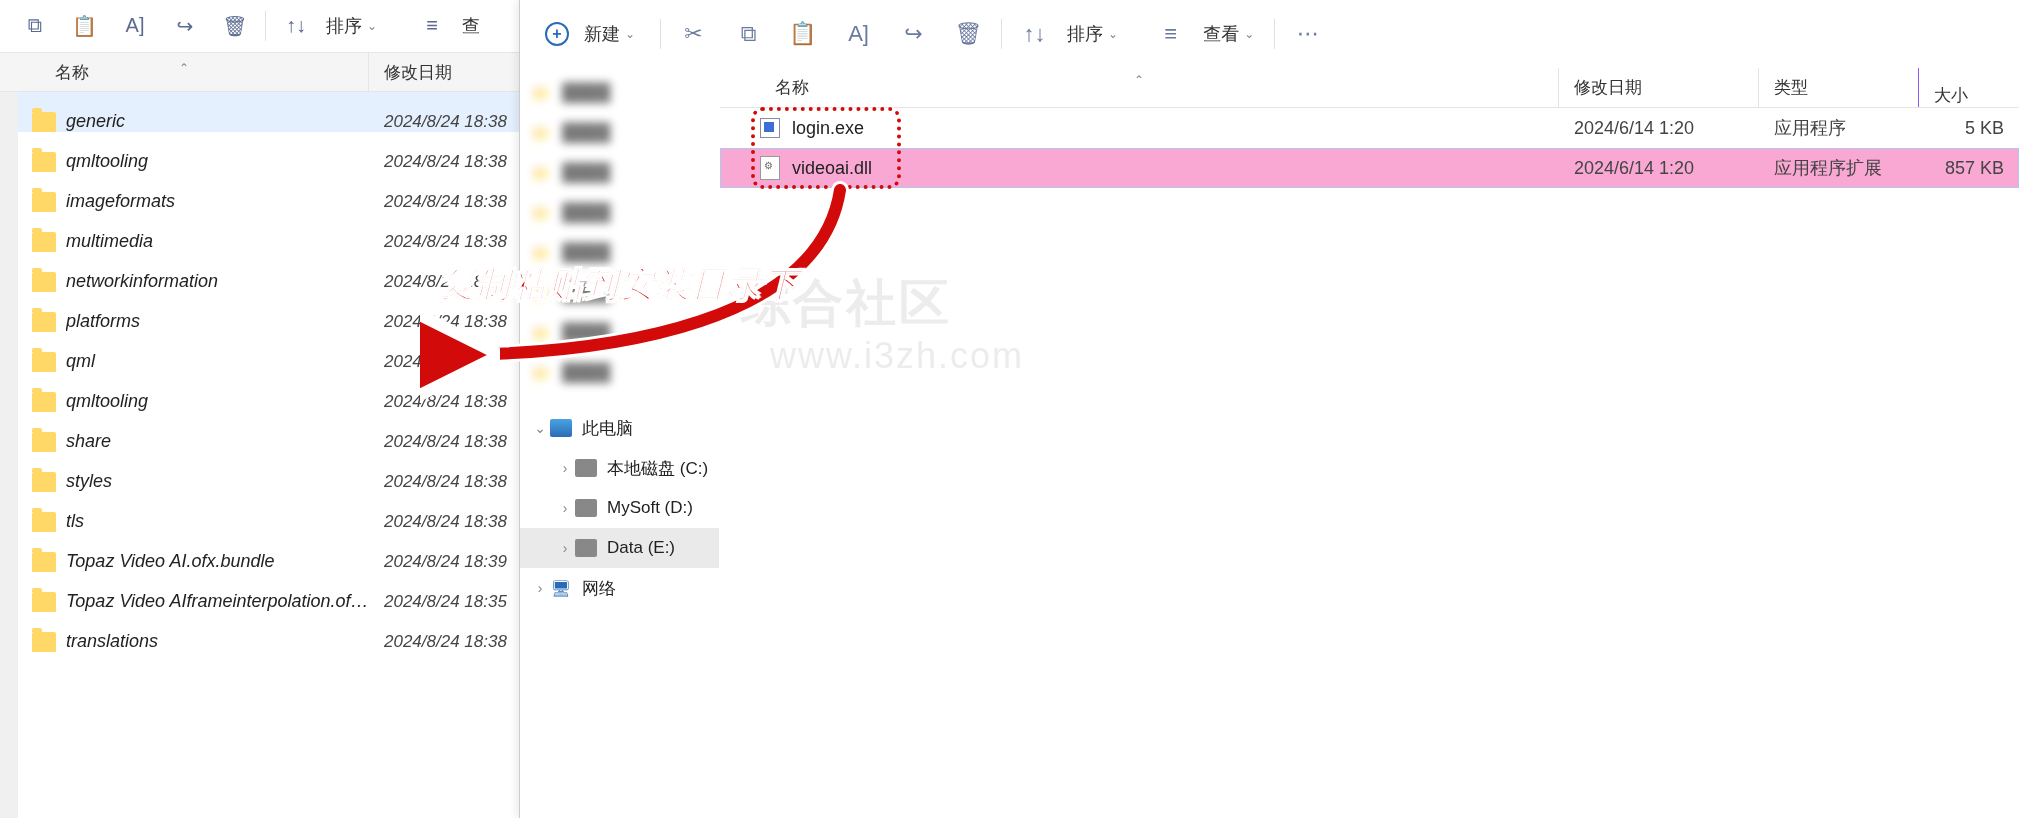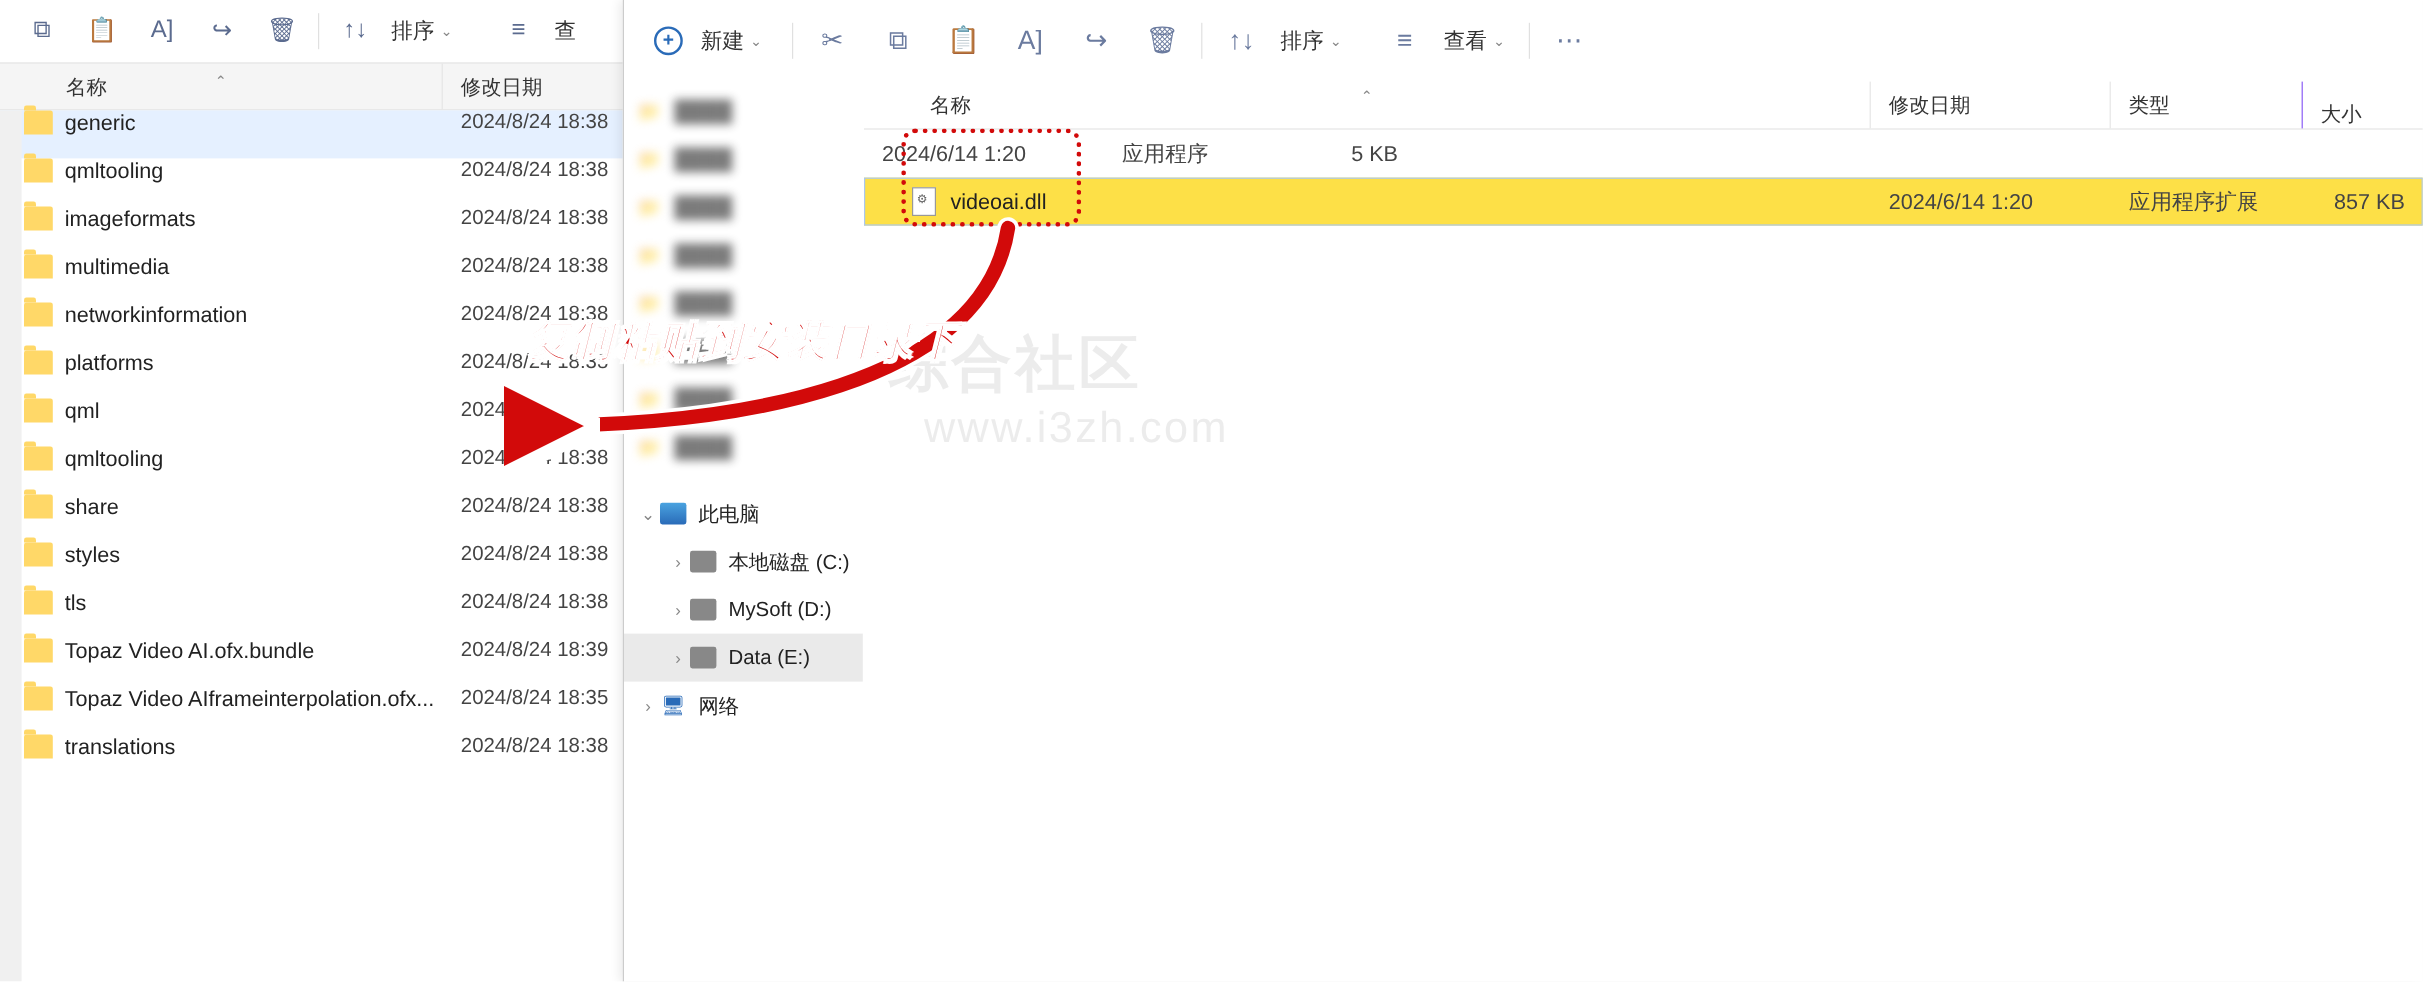--- a/index.html
+++ b/index.html
@@ -12,21 +12,21 @@
 .tb-sep { width: 1px; height: 30px; background: #e0e0e0; margin: 0 5px; }
 .tb-label { color: #333; font-size: 18px; margin-left: 5px; }
 .chev { font-size: 12px; color: #888; margin-left: 5px; }
 
 .left-header { height: 40px; display: flex; align-items: center; background: #f5f5f5; border-top: 1px solid #e5e5e5; border-bottom: 1px solid #e5e5e5; }
 .lh-name { flex: 1; display: flex; align-items: center; padding-left: 55px; color: #333; font-size: 17px; position: relative; border-right: 1px solid #e5e5e5; height: 100%; }
 .lh-sort { position: absolute; right: 50%; top: 8px; transform: translateX(50%); color: #888; font-size: 12px; }
 .lh-date { width: 150px; padding-left: 15px; color: #333; font-size: 17px; display: flex; align-items: center; height: 100%; }
 
 .left-list { }
-.file-row { height: 40px; display: flex; align-items: flex-start; padding-left: 20px; cursor: default; }
+.file-row { height: 40px; display: flex; align-items: flex-end; padding-left: 32px; cursor: default; font-style: italic; }
 .file-row.selected { background: #e5f0ff; }
 .folder-ic { width: 24px; height: 20px; background: #ffd868; border-radius: 2px 2px 0 0; position: relative; margin-right: 10px; }
 .folder-ic::before { content: ""; position: absolute; top: -4px; left: 0; width: 10px; height: 4px; background: #ffd868; border-radius: 2px 2px 0 0; }
 .fr-name { flex: 1; color: #222; font-size: 18px; white-space: nowrap; overflow: hidden; text-overflow: ellipsis; }
 .fr-date { width: 150px; padding-left: 15px; color: #444; font-size: 17px; white-space: nowrap; overflow: hidden; }
 .left-scrollbar { position: absolute; left: 0; top: 92px; bottom: 0; width: 18px; background: #f0f0f0; }
 
 
 .right-window { position: absolute; left: 519px; top: 0; right: 0; height: 818px; background: #fff; border-left: 1px solid #ccc; box-shadow: -3px 0 8px rgba(0,0,0,0.08); }
 .right-toolbar { height: 68px; display: flex; align-items: center; padding: 0 15px; }
@@ -47,21 +47,21 @@
 
 .file-panel { flex: 1; }
 .fp-header { height: 40px; display: flex; align-items: center; border-bottom: 1px solid #e5e5e5; font-size: 17px; color: #333; position: relative; }
 .fp-h-name { flex: 1; padding-left: 55px; border-right: 1px solid #e5e5e5; height: 100%; display: flex; align-items: center; position: relative; }
 .fp-sort { position: absolute; left: 50%; top: 5px; transform: translateX(-50%); color: #888; font-size: 12px; }
 .fp-h-date { width: 200px; padding-left: 15px; border-right: 1px solid #e5e5e5; height: 100%; display: flex; align-items: center; }
 .fp-h-type { width: 160px; padding-left: 15px; border-right: 1px solid #8b5cf6; height: 100%; display: flex; align-items: center; }
 .fp-h-size { width: 100px; padding-left: 15px; height: 100%; display: flex; align-items: flex-end; }
 
 .fp-row { height: 40px; display: flex; align-items: center; font-size: 18px; color: #222; }
-.fp-row.selected { background: #fde047; outline: 1px solid #aac8f0; outline-offset: -1px; }
+.fp-row.selected { background: #f9a8d4; outline: 1px solid #aac8f0; outline-offset: -1px; }
 .fp-name { flex: 1; padding-left: 40px; display: flex; align-items: center; }
 .app-ic { width: 20px; height: 20px; border: 1px solid #88a; margin-right: 12px; background: #fff; position: relative; }
 .app-ic::after { content: ""; position: absolute; top: 3px; left: 3px; width: 10px; height: 10px; background: #3b6fd6; }
 .dll-ic { width: 20px; height: 24px; border: 1px solid #999; margin-right: 12px; background: #fff; position: relative; }
 .dll-ic::after { content: "⚙"; position: absolute; top: 3px; left: 3px; font-size: 10px; color: #666; }
 .fp-date { width: 200px; padding-left: 15px; color: #444; }
 .fp-type { width: 160px; padding-left: 15px; color: #444; }
 .fp-size { width: 100px; text-align: right; padding-right: 15px; color: #444; }
 
 
@@ -246,20 +246,24 @@
           </div>
         <div class="fp-h-type">
             <span>类型</span>
           </div>
         <div class="fp-h-size">
             <span>大小</span>
           </div>
       </div>
       <div id="right-list">
           <div class="fp-row">
+            <div class="fp-name">
+              <div class="app-ic"></div>
+              <span>login.exe</span>
+            </div>
             <div class="fp-date">2024/6/14 1:20</div>
             <div class="fp-type">应用程序</div>
             <div class="fp-size">5 KB</div>
           </div>
           <div class="fp-row selected">
             <div class="fp-name">
               <div class="dll-ic"></div>
               <span>videoai.dll</span>
             </div>
             <div class="fp-date">2024/6/14 1:20</div>

